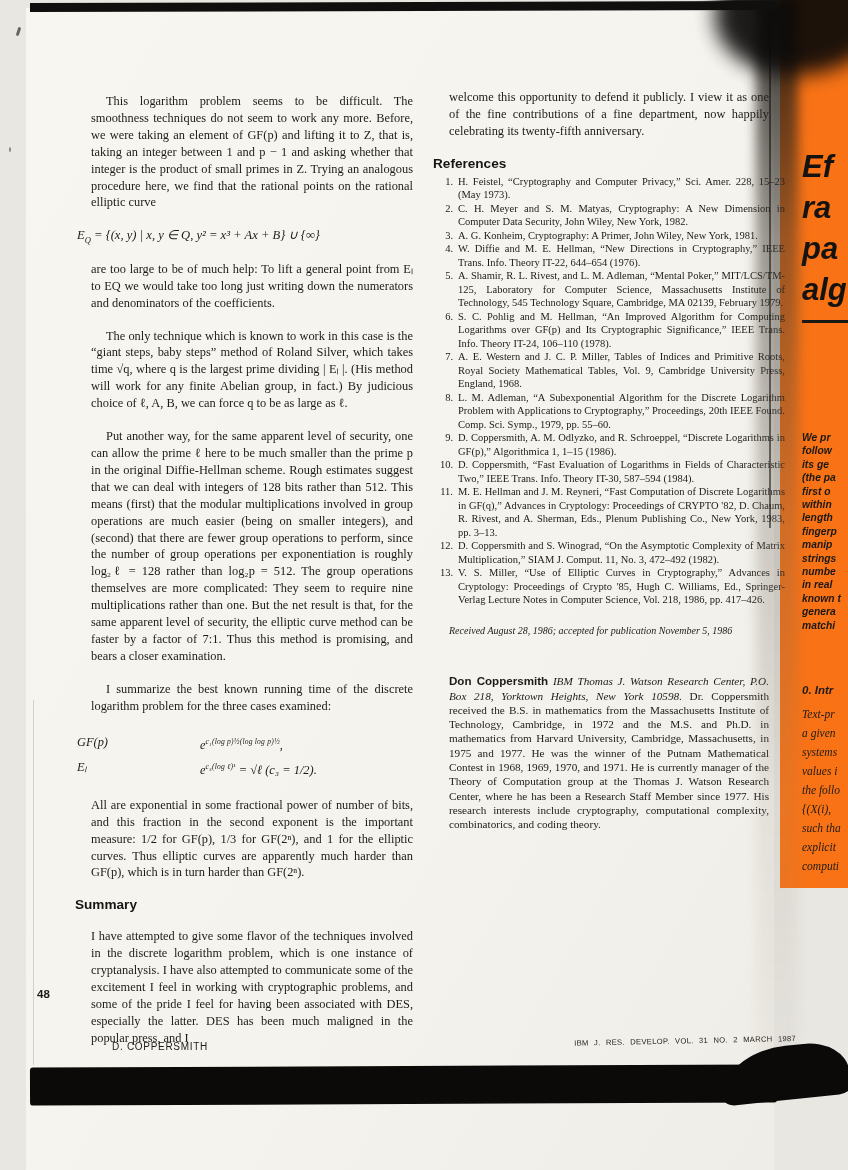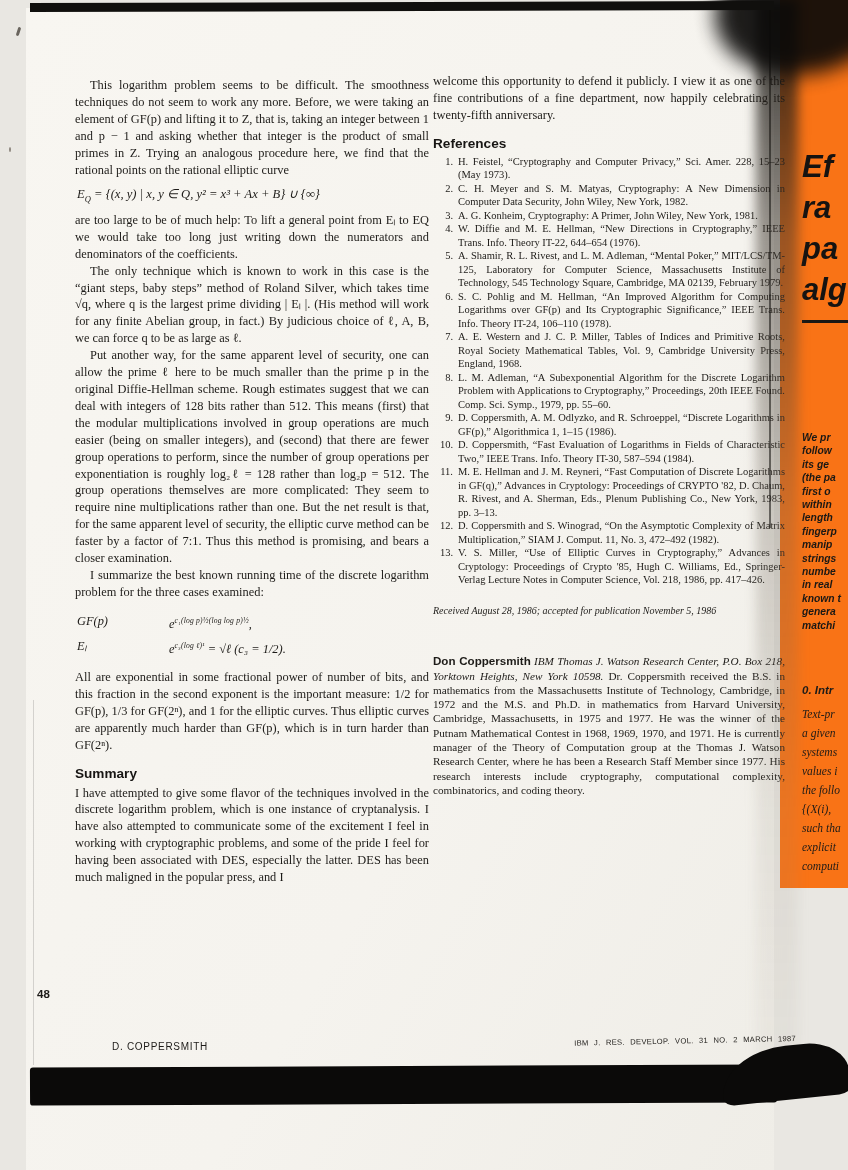--- a/index.html
+++ b/index.html
@@ -22,27 +22,27 @@
   .edge-line{position:absolute;left:769px;top:8px;width:2px;height:520px;background:rgba(18,16,13,.55);filter:blur(.6px);z-index:3;}
   .left-edge-shadow{position:absolute;left:33px;top:700px;width:1px;height:365px;background:rgba(0,0,0,.14);z-index:1;}
   .bottom-bar{position:absolute;left:30px;top:1066px;width:747px;height:38px;background:#0b0a09;transform:rotate(-0.25deg);border-radius:3px;z-index:6;}
   .curl-blob{position:absolute;left:721px;top:1046px;width:128px;height:54px;background:#0b0a09;transform:rotate(-6deg);border-radius:55% 35% 10% 10% / 90% 60% 15% 15%;z-index:6;}
   .speck1{position:absolute;left:17px;top:27px;width:3px;height:9px;background:#6a655e;border-radius:2px;transform:rotate(18deg);z-index:2;}
   .speck2{position:absolute;left:9px;top:147px;width:2px;height:5px;background:#8d877e;border-radius:50%;z-index:2;}
   
   .col{position:absolute;z-index:2;}
   .col-left{left:75px;top:77px;width:354px;}
   .col-right{left:433px;top:73px;width:352px;}
-  p{margin:0;}
+  p{margin:16px;}
   .body-text{font-size:12.4px;line-height:16.9px;text-align:justify;}
   .indent{text-indent:15px;}
   .equation{margin:8px 0 8px 2px;font-style:italic;font-size:12.6px;}
   .equation sub{font-size:8.5px;}
   .formula-table{margin:9px 0 9px 2px;}
-  .formula-row{display:flex;font-style:italic;font-size:12.4px;line-height:22px;}
+  .formula-row{display:flex;font-style:italic;font-size:12.4px;line-height:22px;gap:31px;}
   .f-case{width:92px;flex:none;}
   .f-sup{font-size:7.6px;font-style:italic;letter-spacing:.2px;}
   .sec-heading{font-family:"Liberation Sans", sans-serif;font-weight:bold;font-size:13.6px;margin:12px 0 4px 0;color:#171513;}
   .refs{margin-top:3px;}
   .ref-item{display:flex;font-size:10.5px;line-height:13.5px;}
   .ref-num{width:20px;flex:none;text-align:right;padding-right:5px;}
   .ref-text{flex:1;text-align:justify;}
   .received{margin-top:16px;font-style:italic;font-size:10px;line-height:15.5px;width:318px;}
   .bio{margin-top:36px;font-size:11.2px;line-height:14.3px;text-align:justify;}
   .bio-name{font-family:"Liberation Sans", sans-serif;font-weight:bold;font-size:11.6px;font-style:normal;}

